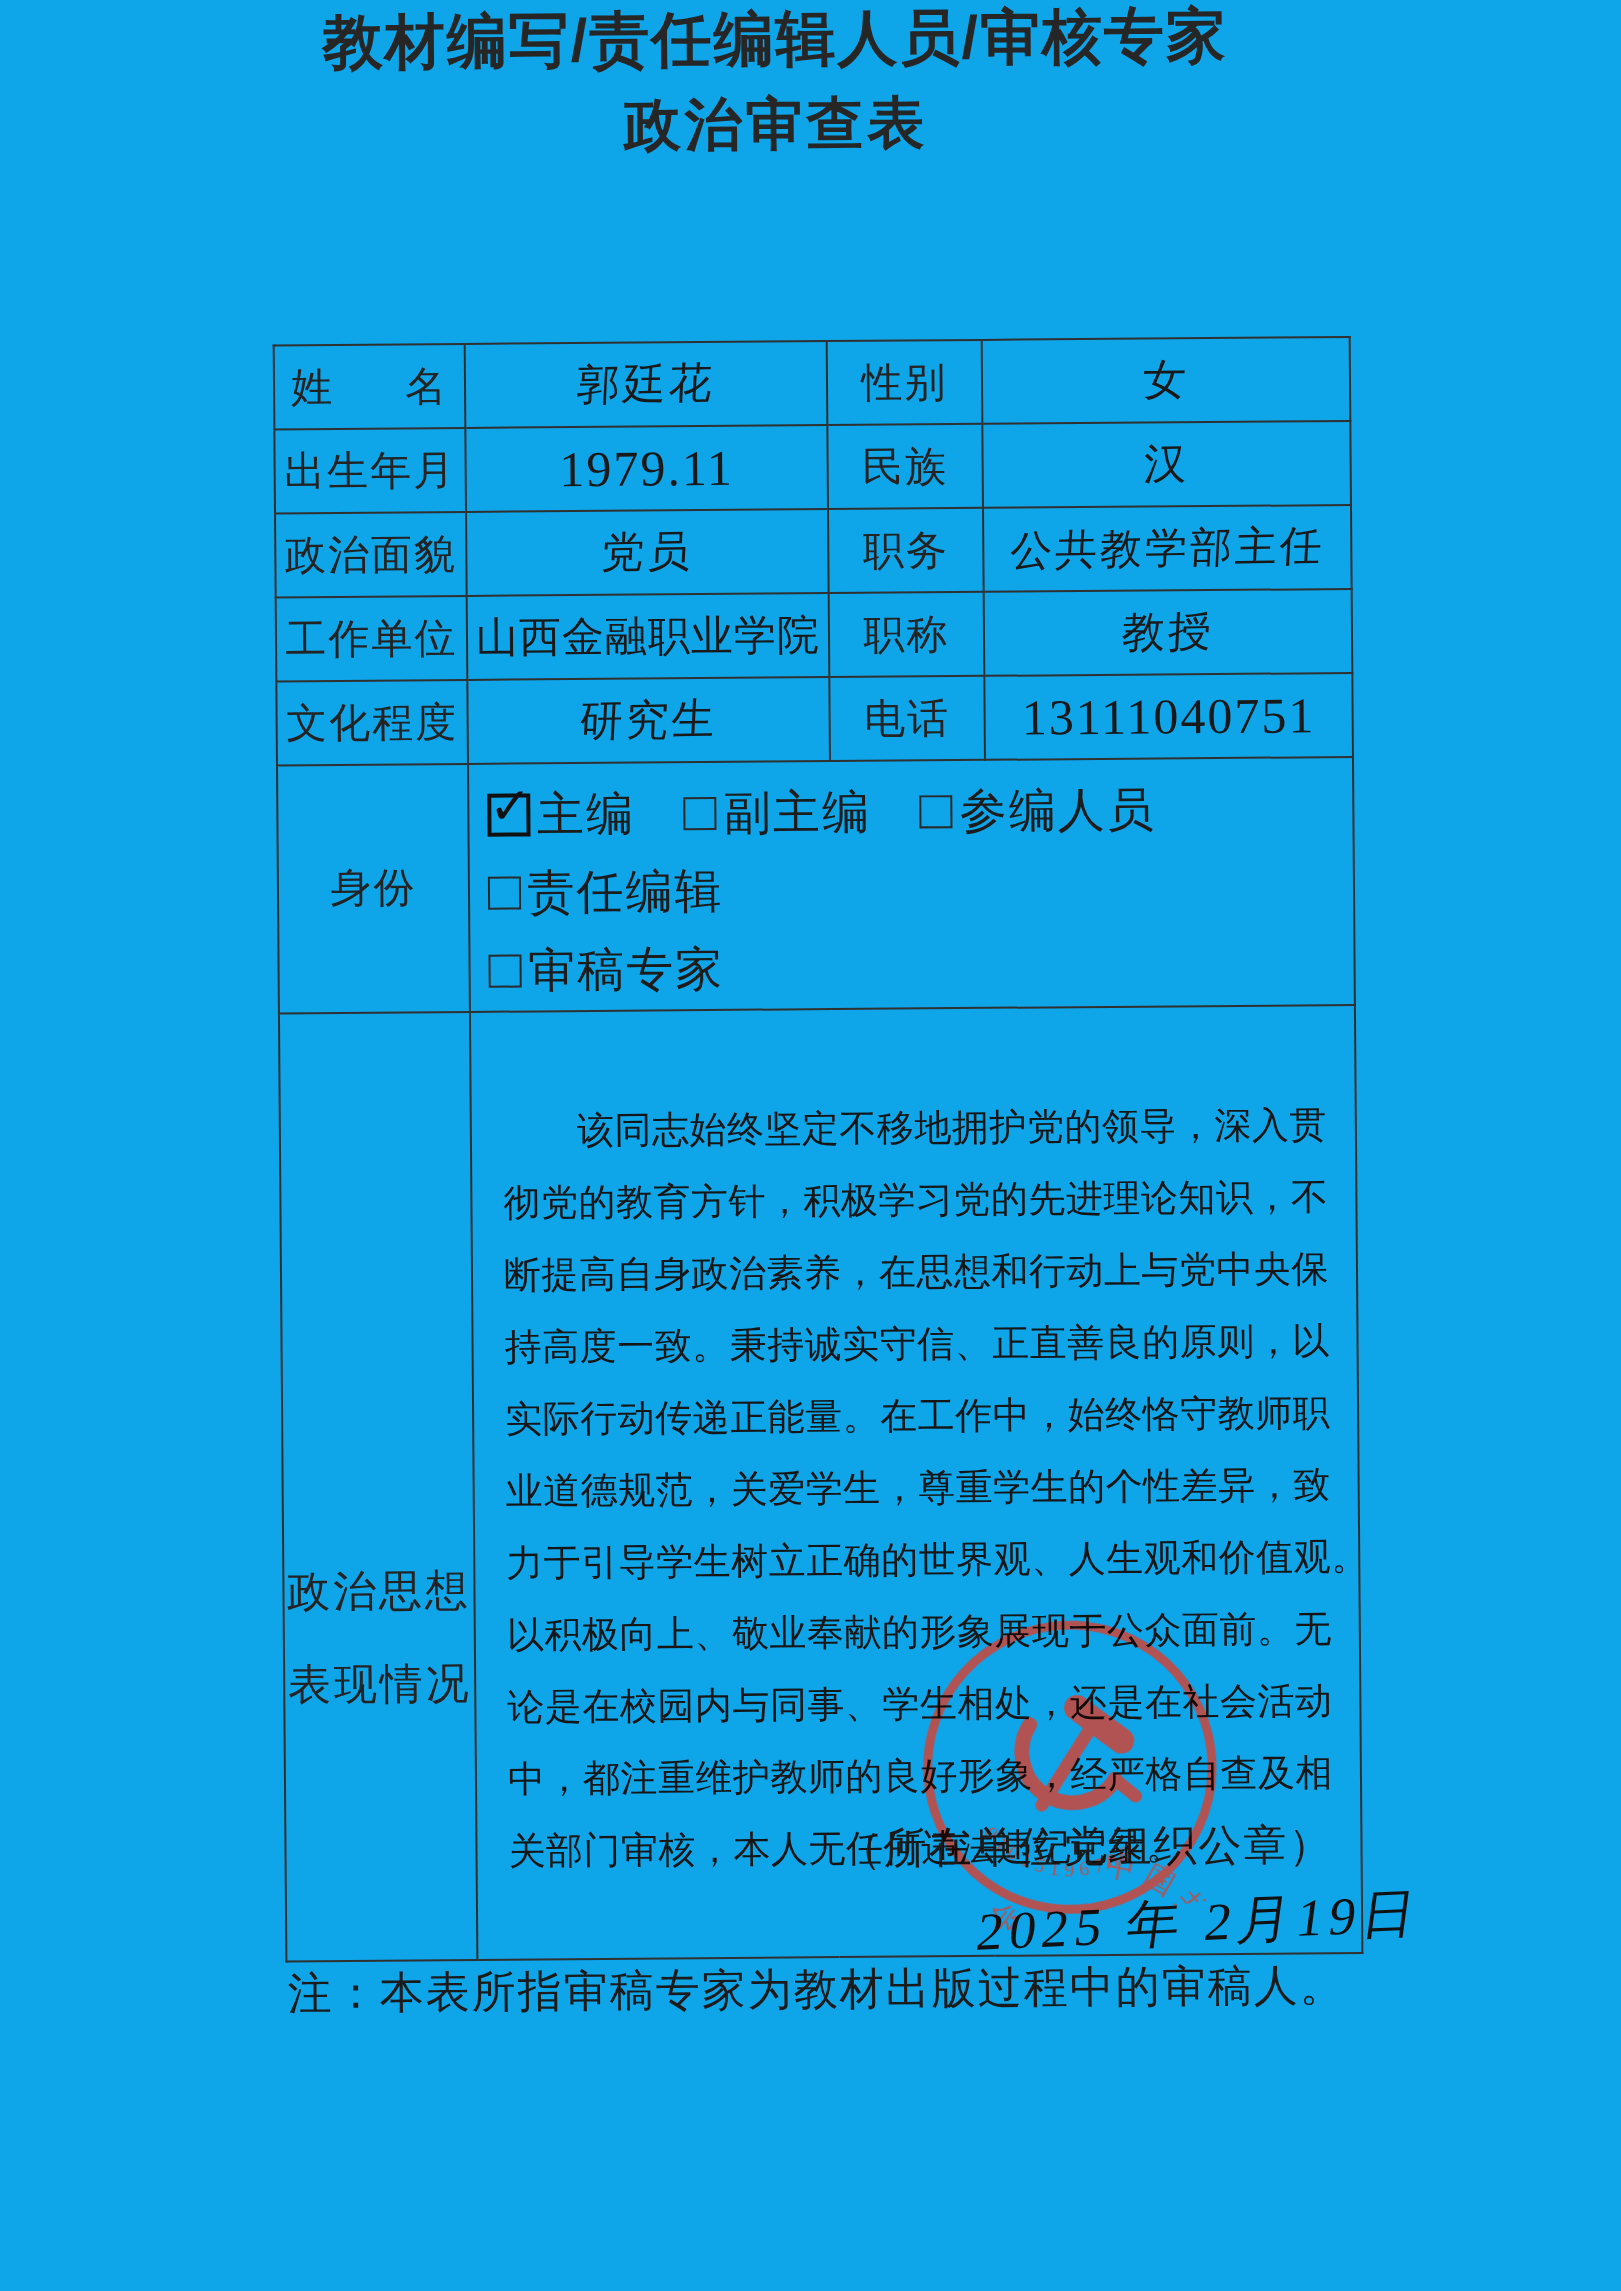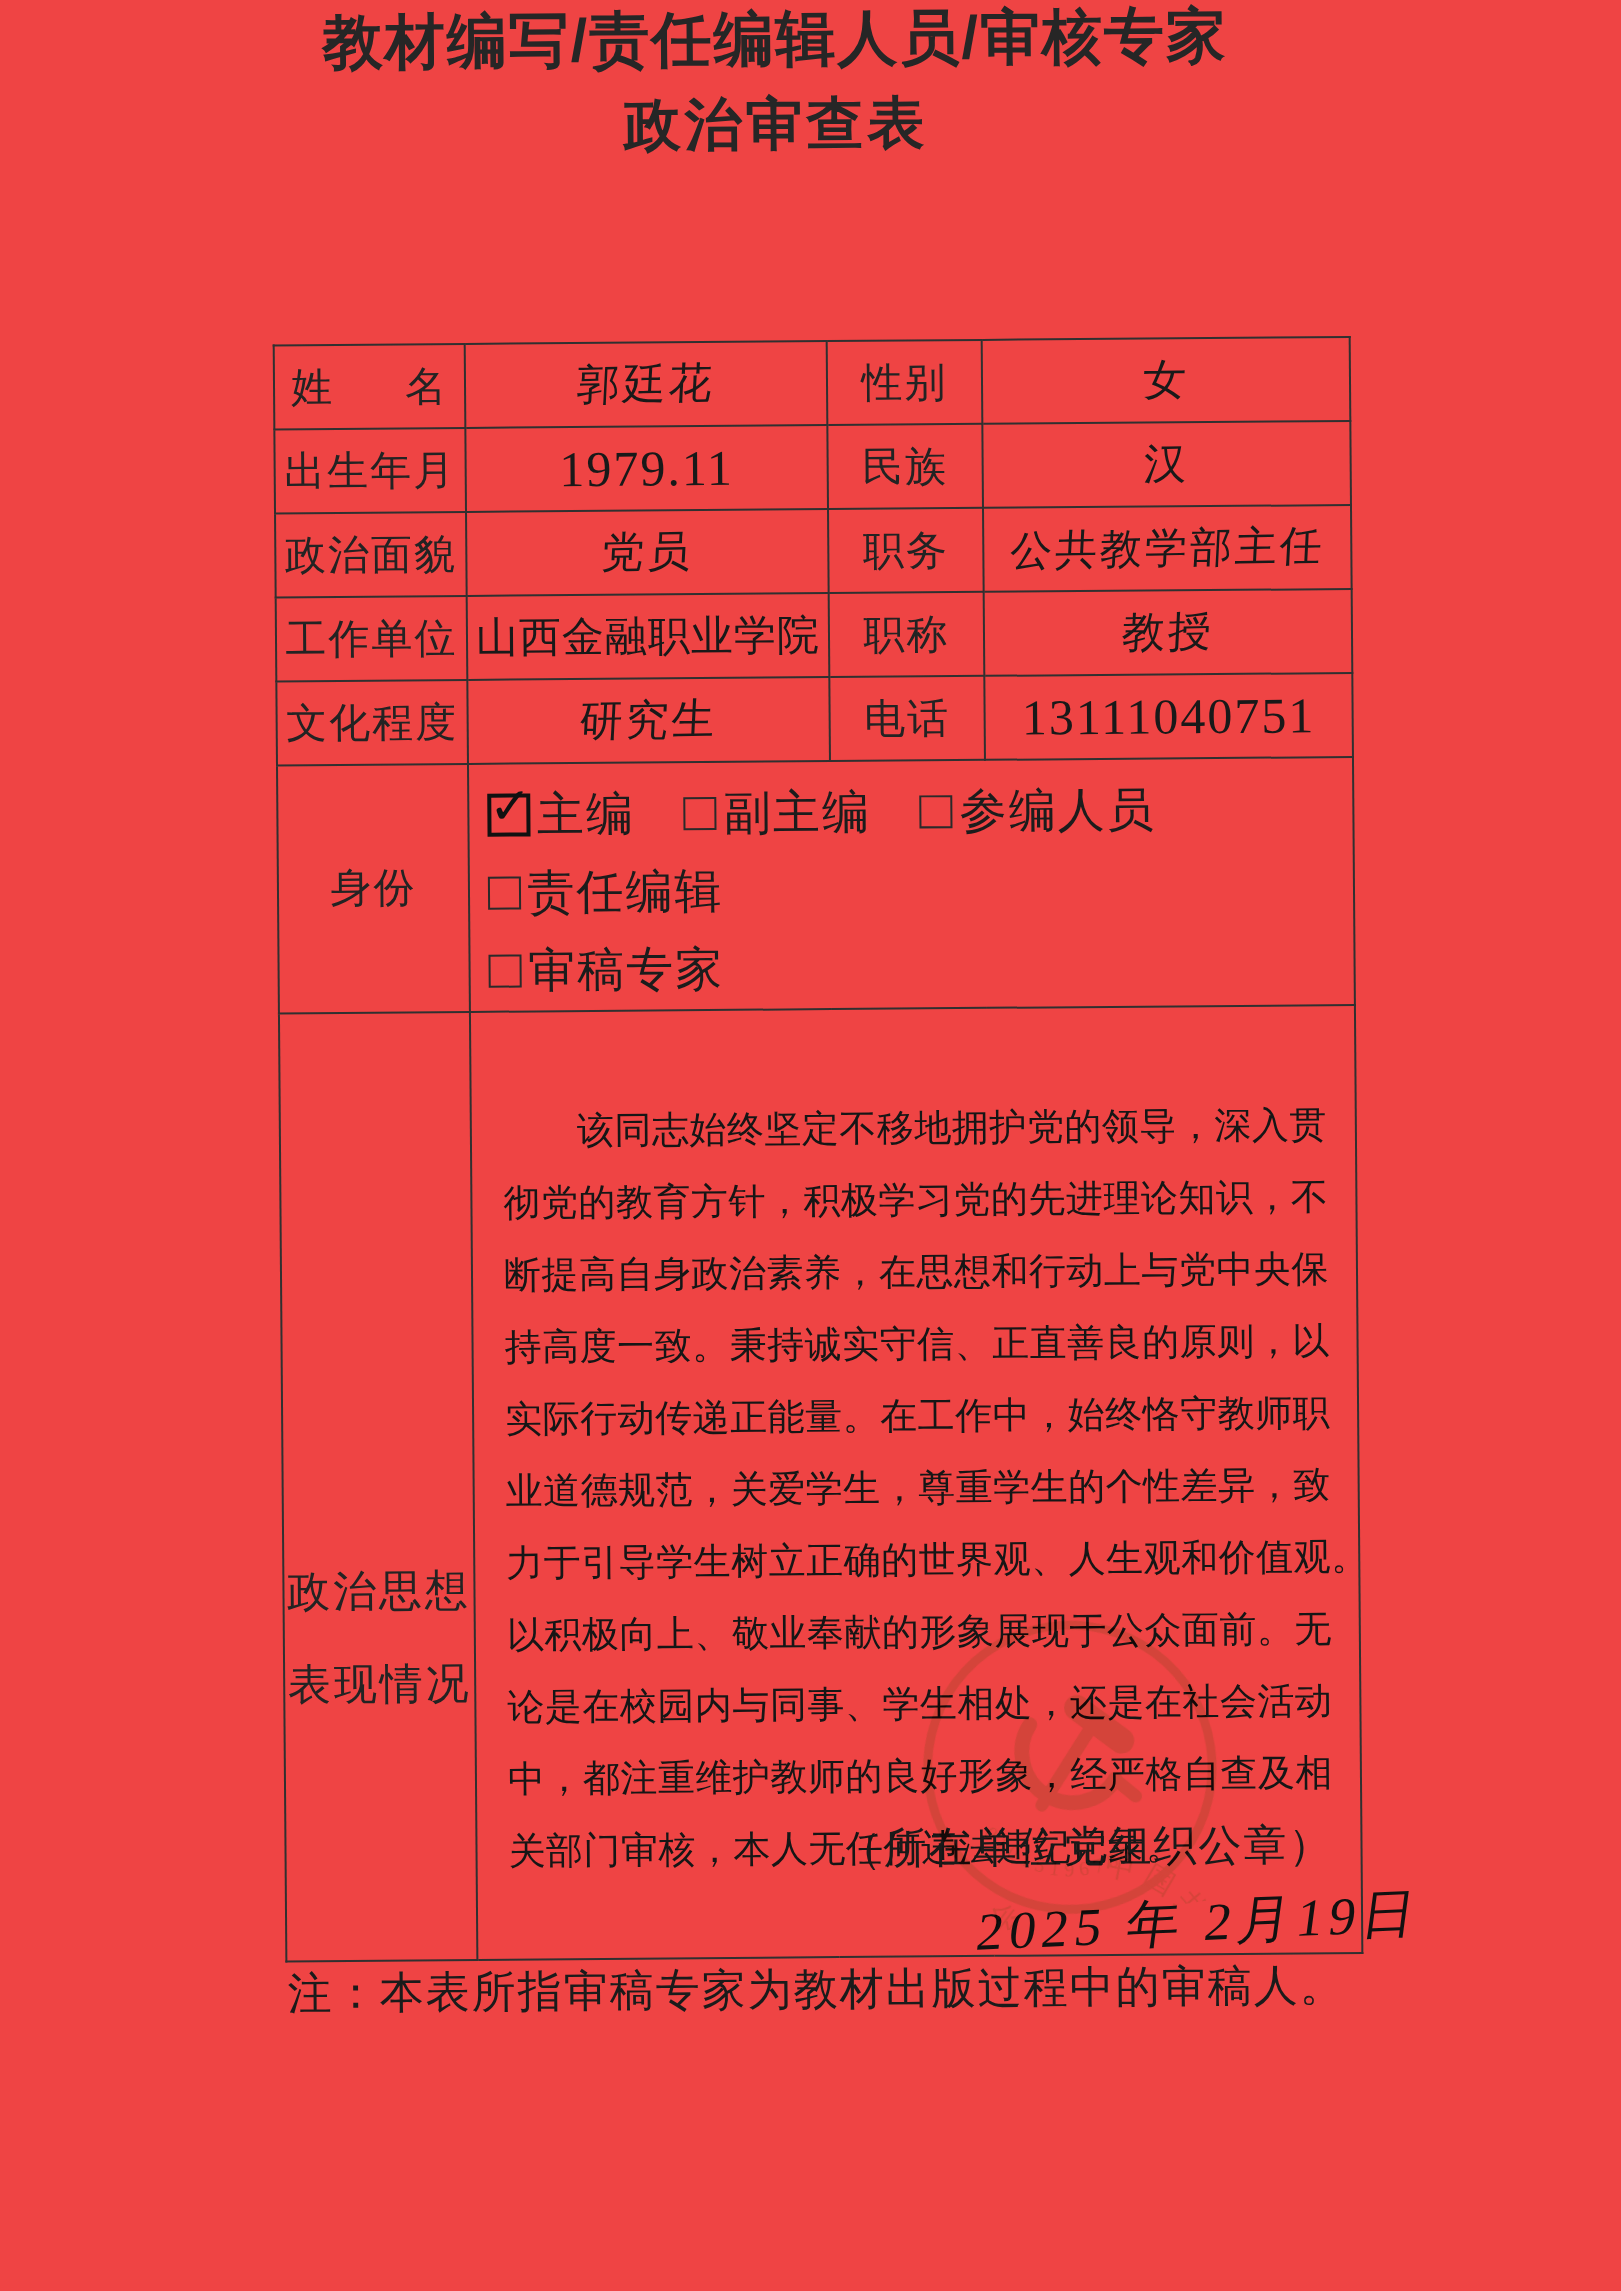--- a/index.html
+++ b/index.html
@@ -1,17 +1,17 @@
 <!DOCTYPE html>
 <html><head>
 <meta charset="utf-8">
 <style>
   html,body{margin:0;padding:0;background:#e8e8e8;}
   .page{
-    position:relative; width:1621px; height:2292px; background:#ef4444;
+    position:relative; width:1621px; height:2292px; background:#0ea5e9;
     overflow:hidden; font-family:"Liberation Serif", serif; color:#1d1d1d;
   }
   .skew-wrap{position:absolute; inset:0; transform:rotate(-0.45deg); transform-origin:52% 50%;}
 
   
   .titles{position:absolute; left:0; top:186; width:1568px; text-align:center;
           font-family:"Liberation Sans", sans-serif; font-weight:700; color:#262626;}
   .title-1{font-size:60px; letter-spacing:2px; line-height:78px;}
   .title-2{font-size:57px; letter-spacing:3.9px; line-height:71px; margin-top:9.8px;}
 

